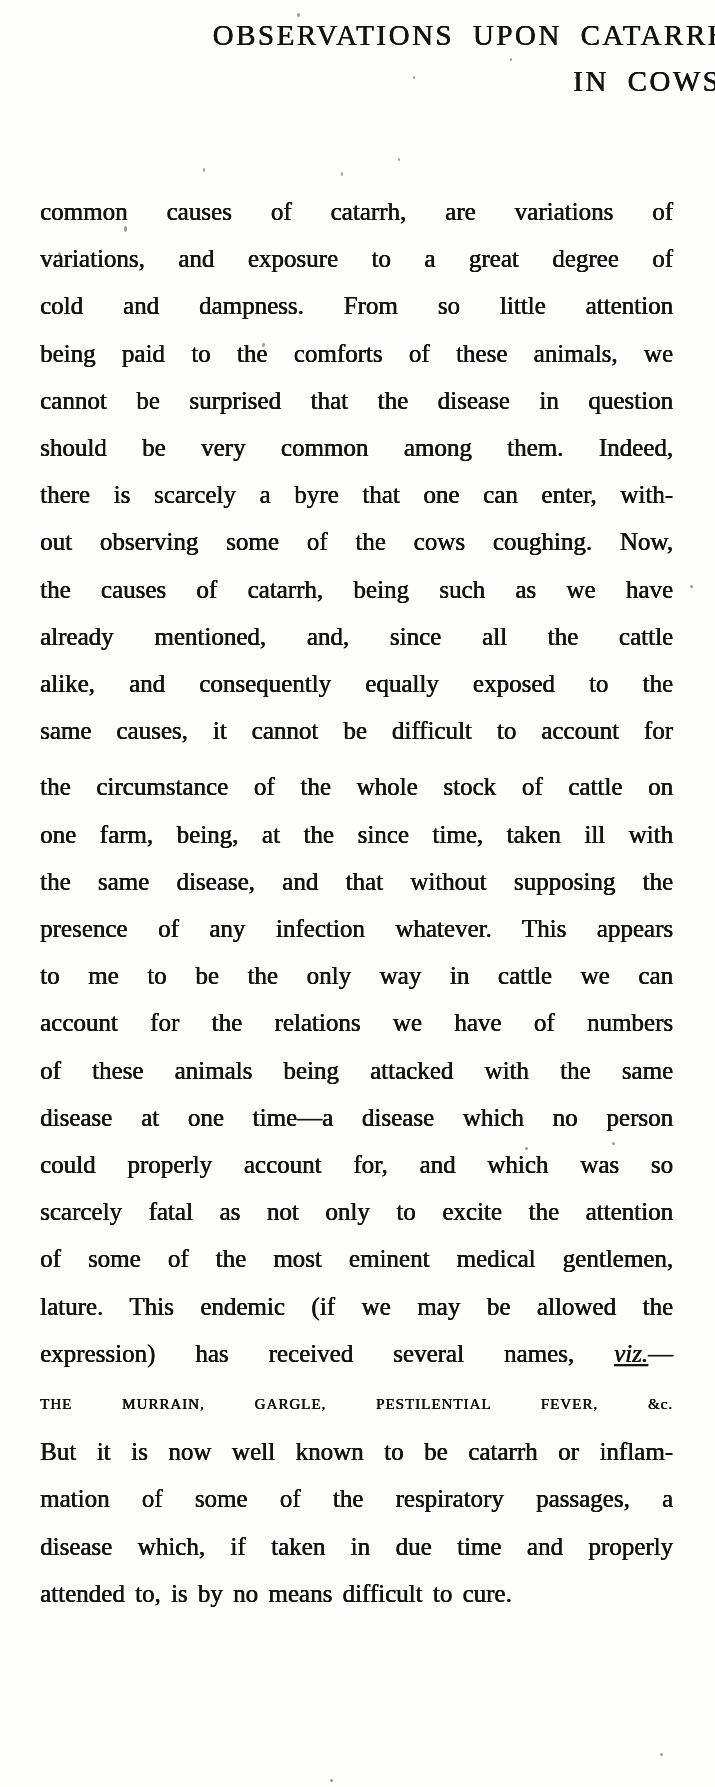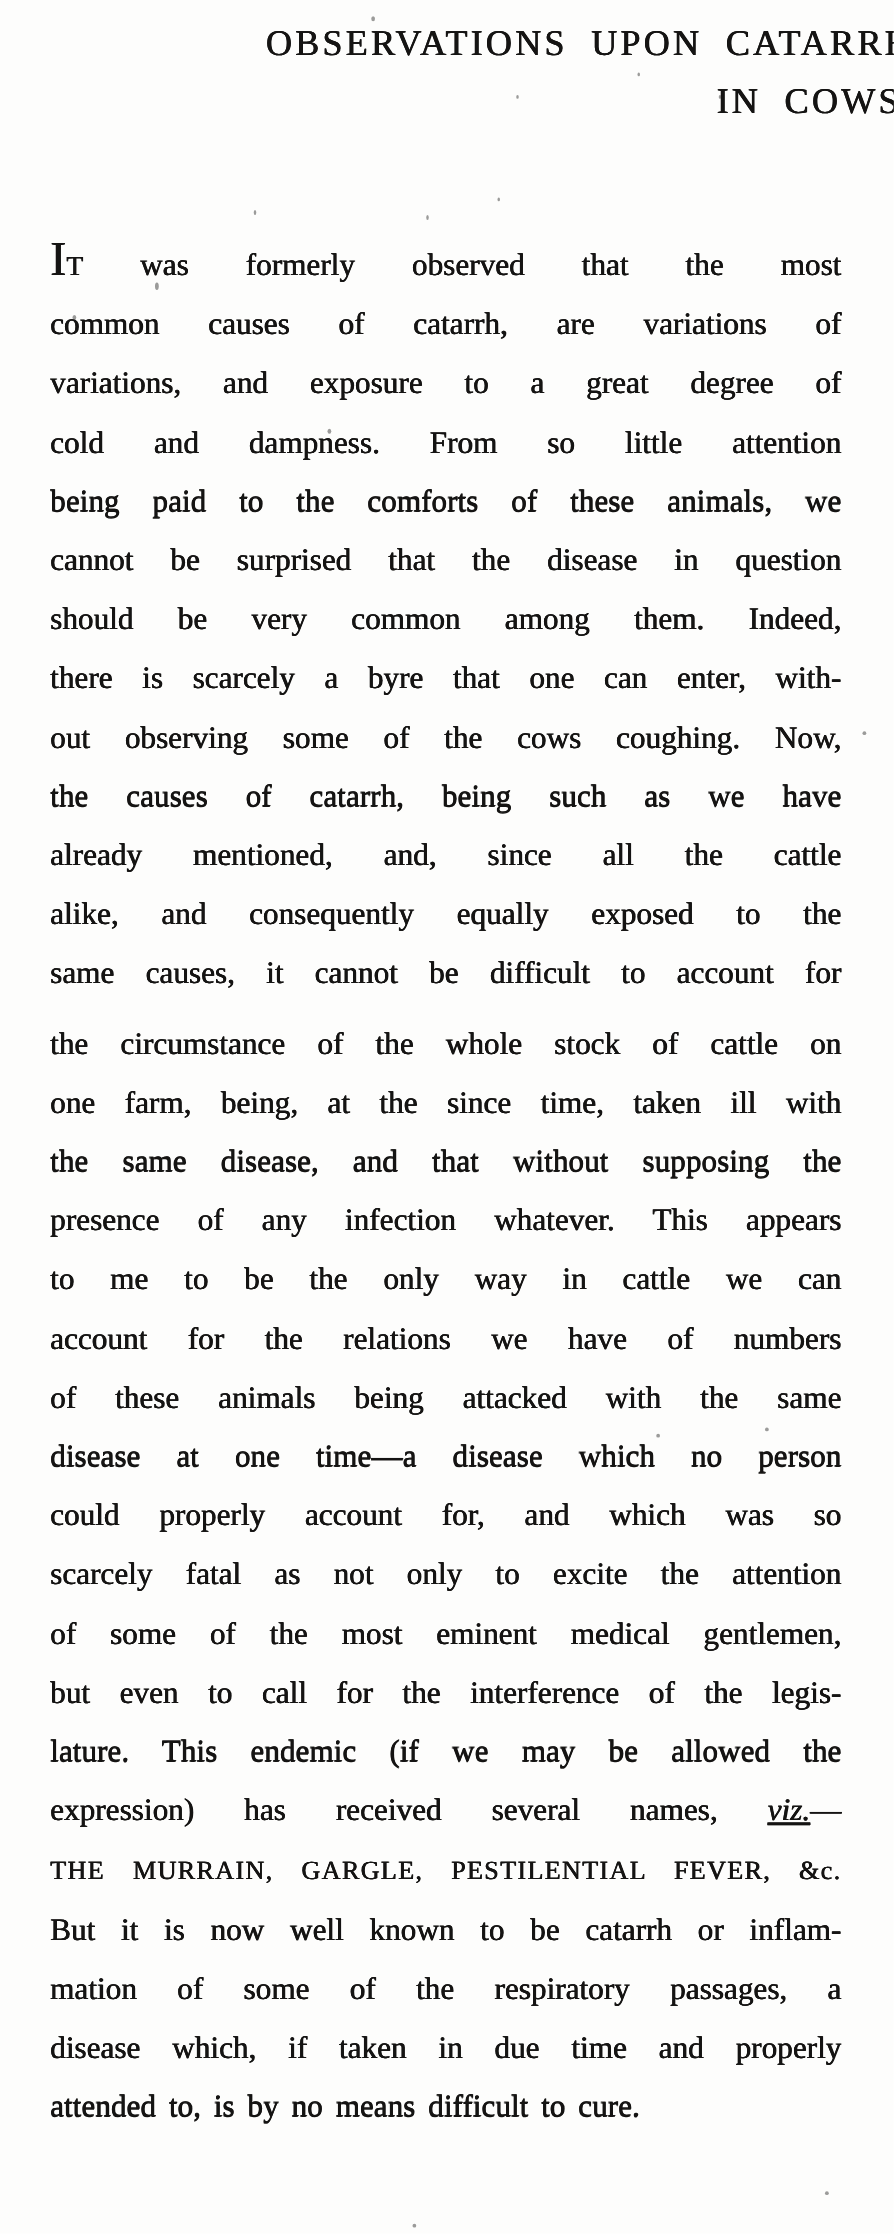--- a/index.html
+++ b/index.html
@@ -40,39 +40,38 @@
     line-height: 47.2px;
     text-align: justify;
     text-align-last: justify;
     text-justify: inter-word;
   }
   .body-line.gap { margin-top: 9px; }
   .body-line.last { text-align-last: left; word-spacing: 4px; }
   .lead-cap { font-size: 39px; line-height: 1; }
   .lead-smallcap { font-size: 22px; }
   .italic { font-style: italic; text-decoration: underline; }
-  .smallcaps { font-size: 21px; letter-spacing: 1px; }
+  .smallcaps { font-size: 15px; letter-spacing: 1px; }
   .speck {
     position: absolute;
     background: #3a3a38;
     border-radius: 50%;
     opacity: 0.5;
   }
 </style>
 </head>
 <body>
 
 <div class="page">
   <div class="title-block">
     <div class="title-line">OBSERVATIONS UPON CATARRH</div>
     <div class="title-line">IN COWS.</div>
   </div>
 
   <div class="body-text">
-      <div class="body-line"><span class="lead-cap">I</span><span class="lead-smallcap">T</span><span> was formerly observed that the most</span></div>
       <div class="body-line"><span>common causes of catarrh, are variations of</span></div>
       <div class="body-line"><span>variations, and exposure to a great degree of</span></div>
       <div class="body-line"><span>cold and dampness.  From so little attention</span></div>
       <div class="body-line"><span>being paid to the comforts of these animals, we</span></div>
       <div class="body-line"><span>cannot be surprised that the disease in question</span></div>
       <div class="body-line"><span>should be very common among them.  Indeed,</span></div>
       <div class="body-line"><span>there is scarcely a byre that one can enter, with-</span></div>
       <div class="body-line"><span>out observing some of the cows coughing.  Now,</span></div>
       <div class="body-line"><span>the causes of catarrh, being such as we have</span></div>
       <div class="body-line"><span>already mentioned, and, since all the cattle</span></div>
@@ -82,21 +81,20 @@
       <div class="body-line"><span>one farm, being, at the since time, taken ill with</span></div>
       <div class="body-line"><span>the same disease, and that without supposing the</span></div>
       <div class="body-line"><span>presence of any infection whatever.  This appears</span></div>
       <div class="body-line"><span>to me to be the only way in cattle we can</span></div>
       <div class="body-line"><span>account for the relations we have of numbers</span></div>
       <div class="body-line"><span>of these animals being attacked with the same</span></div>
       <div class="body-line"><span>disease at one time—a disease which no person</span></div>
       <div class="body-line"><span>could properly account for, and which was so</span></div>
       <div class="body-line"><span>scarcely fatal as not only to excite the attention</span></div>
       <div class="body-line"><span>of some of the most eminent medical gentlemen,</span></div>
-      <div class="body-line"><span>but even to call for the interference of the legis-</span></div>
       <div class="body-line"><span>lature.  This endemic (if we may be allowed the</span></div>
       <div class="body-line"><span>expression) has received several names, </span><span class="italic">viz.</span><span>—</span></div>
       <div class="body-line"><span class="smallcaps">THE MURRAIN, GARGLE, PESTILENTIAL FEVER, &amp;c.</span></div>
       <div class="body-line"><span>But it is now well known to be catarrh or inflam-</span></div>
       <div class="body-line"><span>mation of some of the respiratory passages, a</span></div>
       <div class="body-line"><span>disease which, if taken in due time and properly</span></div>
       <div class="body-line last"><span>attended to, is by no means difficult to cure.</span></div>
     </div>
 
   <div class="speck" style="left:297px;top:13px;width:3px;height:4px;"></div>

